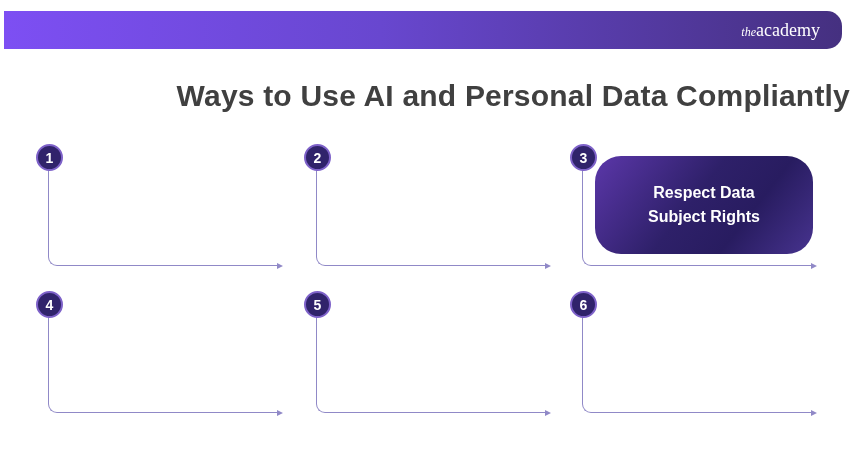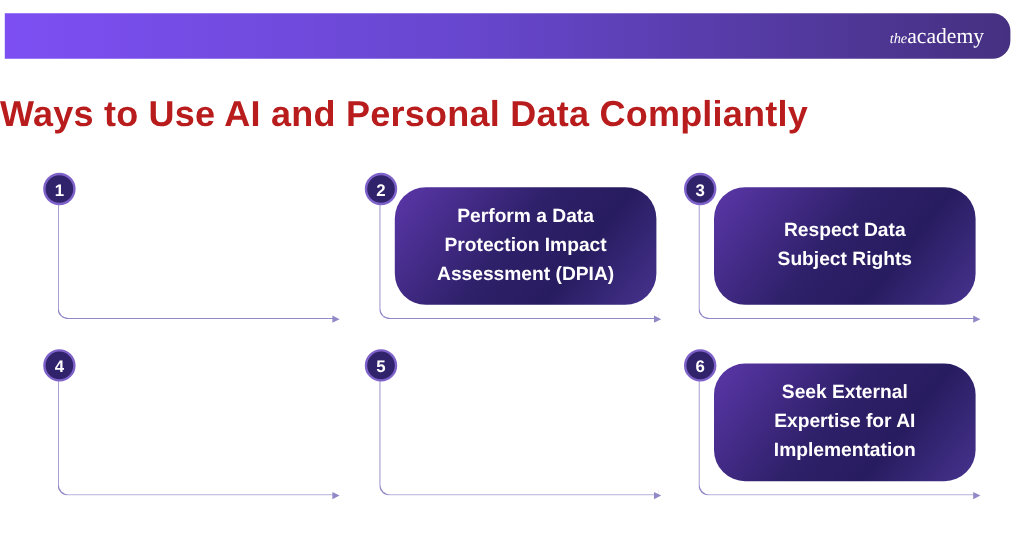--- a/index.html
+++ b/index.html
@@ -16,22 +16,22 @@
     display:flex;align-items:center;justify-content:flex-end;
     padding-right:22px;box-sizing:border-box;
   }
   .logo{color:#ffffff;white-space:nowrap;display:flex;align-items:baseline;}
   .logo-the{font-family:"Liberation Serif",serif;font-style:italic;font-size:12px;}
   .logo-knowledge{font-family:"Liberation Serif",serif;font-size:18px;}
   .logo-academy{font-family:"Liberation Serif",serif;font-size:18px;font-weight:normal;}
 
   
   .page-title{
-    position:absolute;top:79px;left:0;width:100%;text-align:left;
-    font-size:30px;font-weight:bold;color:#b91c1c;letter-spacing:0.2px;
+    position:absolute;top:79px;left:0;width:100%;text-align:right;
+    font-size:30px;font-weight:bold;color:#404040;letter-spacing:0.2px;
   }
 
   
   .step{position:absolute;width:250px;height:135px;}
   .r1{top:144px}.r2{top:291px}
   .c1{left:36px}.c2{left:304px}.c3{left:570px}
 
   .connector{
     position:absolute;left:12px;top:13px;width:232px;height:108px;
     border-left:1.5px solid #9089c7;border-bottom:1.5px solid #9089c7;
@@ -77,23 +77,20 @@
     <div class="connector">
         <span class="arrow-head"></span>
       </div>
     <div class="step-badge">1</div>
   </div>
 
   <div class="step r1 c2">
     <div class="connector">
         <span class="arrow-head"></span>
       </div>
-    <div class="step-card">Perform a Data
-Protection Impact
-Assessment (DPIA)</div>
     <div class="step-badge">2</div>
   </div>
 
   <div class="step r1 c3">
     <div class="connector">
         <span class="arrow-head"></span>
       </div>
     <div class="step-card">Respect Data
 Subject Rights</div>
     <div class="step-badge">3</div>
@@ -110,19 +107,16 @@
     <div class="connector">
         <span class="arrow-head"></span>
       </div>
     <div class="step-badge">5</div>
   </div>
 
   <div class="step r2 c3">
     <div class="connector">
         <span class="arrow-head"></span>
       </div>
-    <div class="step-card">Seek External
-Expertise for AI
-Implementation</div>
     <div class="step-badge">6</div>
   </div>
 
 </div>
 
 </body></html>

